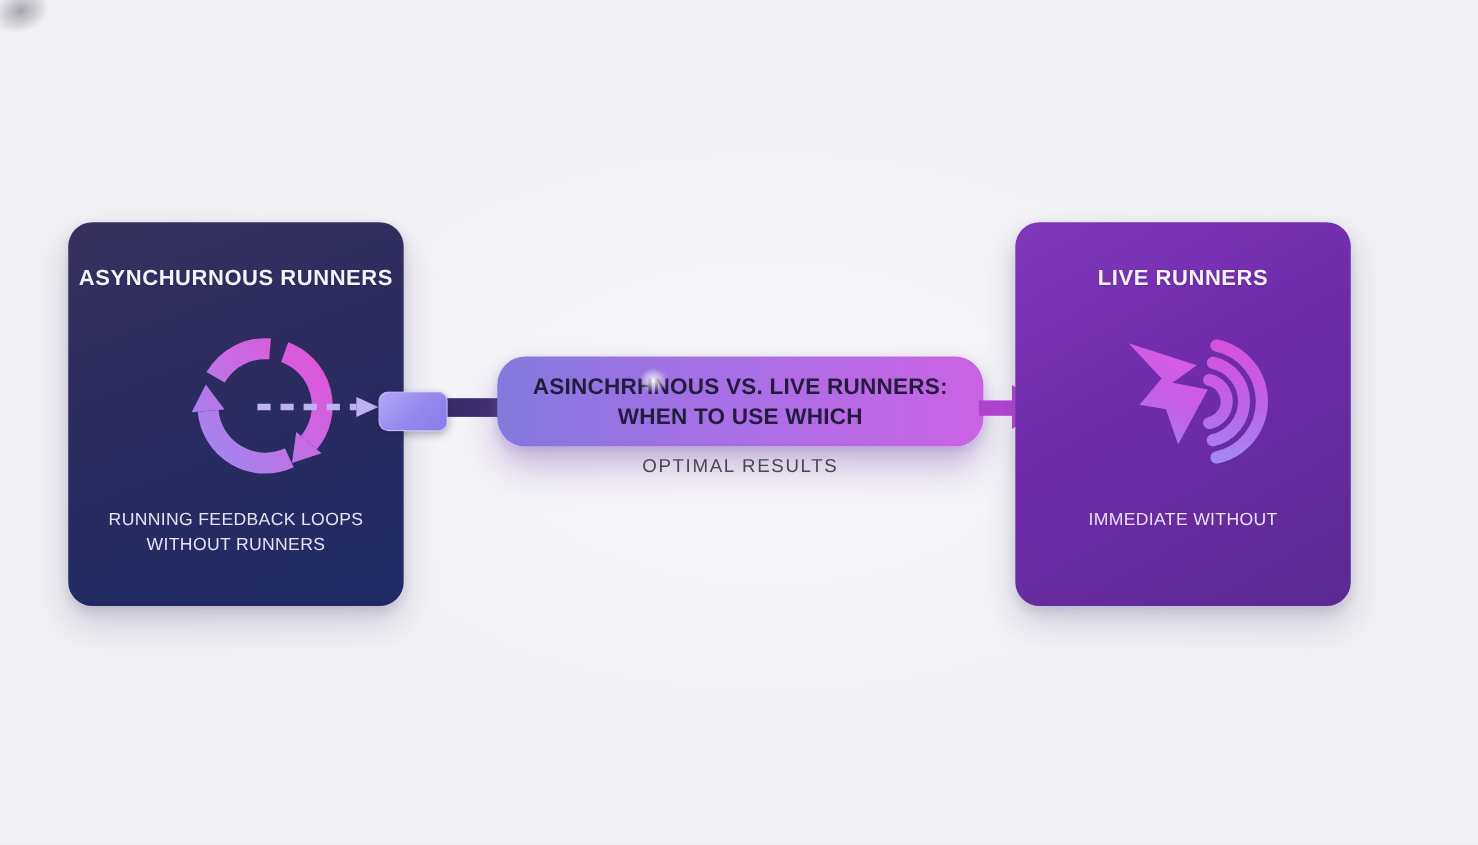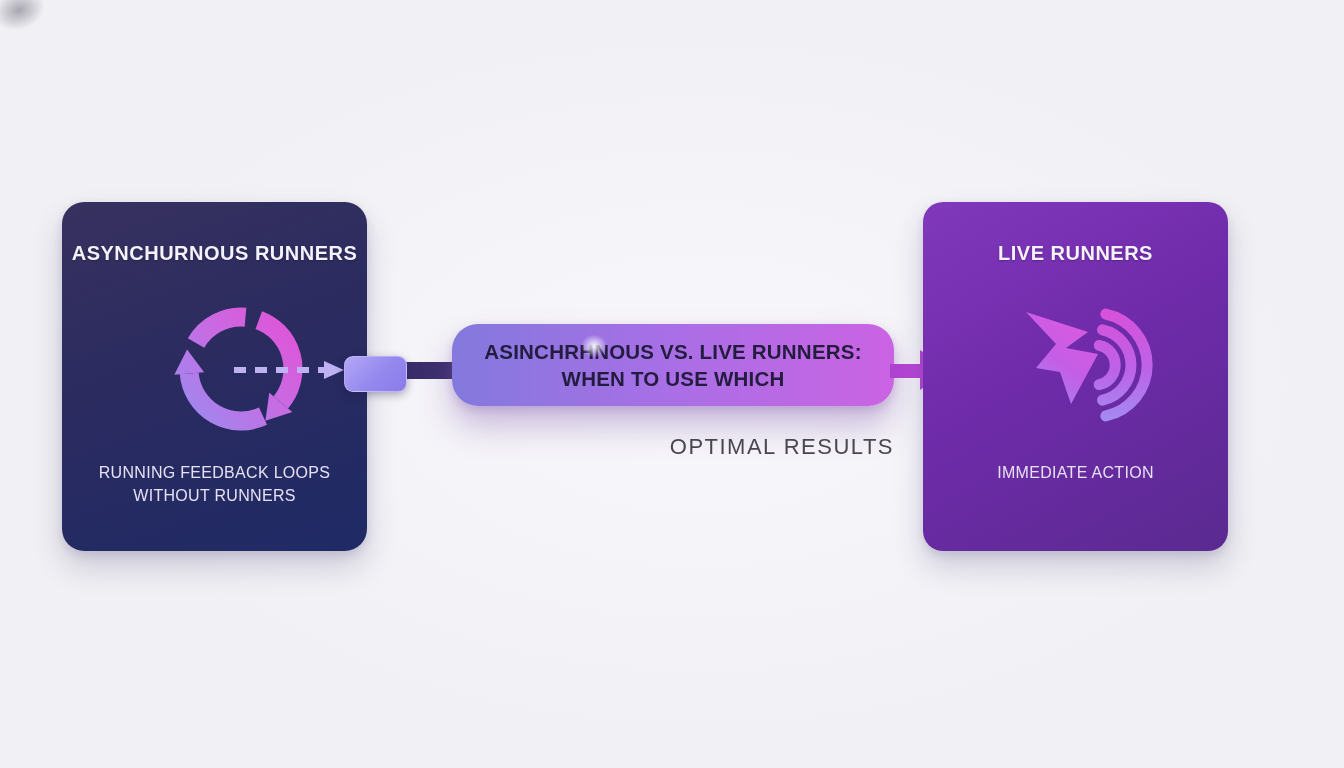--- a/index.html
+++ b/index.html
@@ -32,21 +32,20 @@
     border-radius: 22px;
     box-shadow: 0 16px 30px rgba(50, 45, 100, 0.20), 0 4px 10px rgba(50,45,100,0.12);
   }
   .card-left {
     left: 62px;
     background: linear-gradient(160deg, var(--left-card-top, #37315f) 0%, #2b2b60 45%, var(--left-card-bottom, #1f2a65) 100%);
   }
   .card-right {
     left: 923px;
     background: linear-gradient(150deg, var(--right-card-top, #8138bb) 0%, #6f2baa 45%, var(--right-card-bottom, #5a2a90) 100%);
-    border-radius: 20px;
   }
   .card-title {
     position: absolute;
     top: 40px;
     width: 100%;
     text-align: center;
     font-size: 20px;
     font-weight: 700;
     letter-spacing: 0.5px;
     color: var(--card-text, #f4f2fa);
@@ -104,26 +103,25 @@
     left: 576px; top: 330px;
     width: 36px; height: 32px;
     border-radius: 50%;
     background: radial-gradient(closest-side, rgba(255,255,255,0.92), rgba(255,255,255,0) 72%);
     pointer-events: none;
   }
   .caption {
     position: absolute;
     left: 452px; top: 414px;
     width: 442px;
-    text-align: right;
-    font-size: 22px;
+    text-align: center;
+    font-size: 17px;
     font-weight: 500;
     letter-spacing: 1.5px;
     color: var(--caption-text, #4a4650);
-    margin-top: 20px;
   }
 </style>
 </head>
 <body>
 
 <div id="stage">
 
   <div class="smudge"></div>
 
   <div class="card card-left">
@@ -173,21 +171,21 @@
         <stop offset="1" stop-color="#c44fdd"></stop>
       </linearGradient>
     </defs>
     <rect x="0" y="17" width="34" height="14" fill="url(#gradArrow)"></rect>
     <polygon points="30,3 60,23 30,43" fill="url(#gradArrow)"></polygon>
   </svg>
 
   <div class="card card-right">
     <div class="card-title">LIVE RUNNERS</div>
     <div class="card-sub">
-      <div>IMMEDIATE ACTION</div>
+      <div>IMMEDIATE WITHOUT</div>
     </div>
   </div>
 
   <svg class="icon-svg" style="left:1016px; top:296px;" width="170" height="150" viewBox="0 0 170 150">
     <defs>
       <linearGradient id="gradBolt" x1="80" y1="10" x2="12" y2="112" gradientUnits="userSpaceOnUse">
         <stop offset="0" stop-color="#e358de"></stop>
         <stop offset="0.55" stop-color="#c45ee6"></stop>
         <stop offset="1" stop-color="#9c8cf0"></stop>
       </linearGradient>

